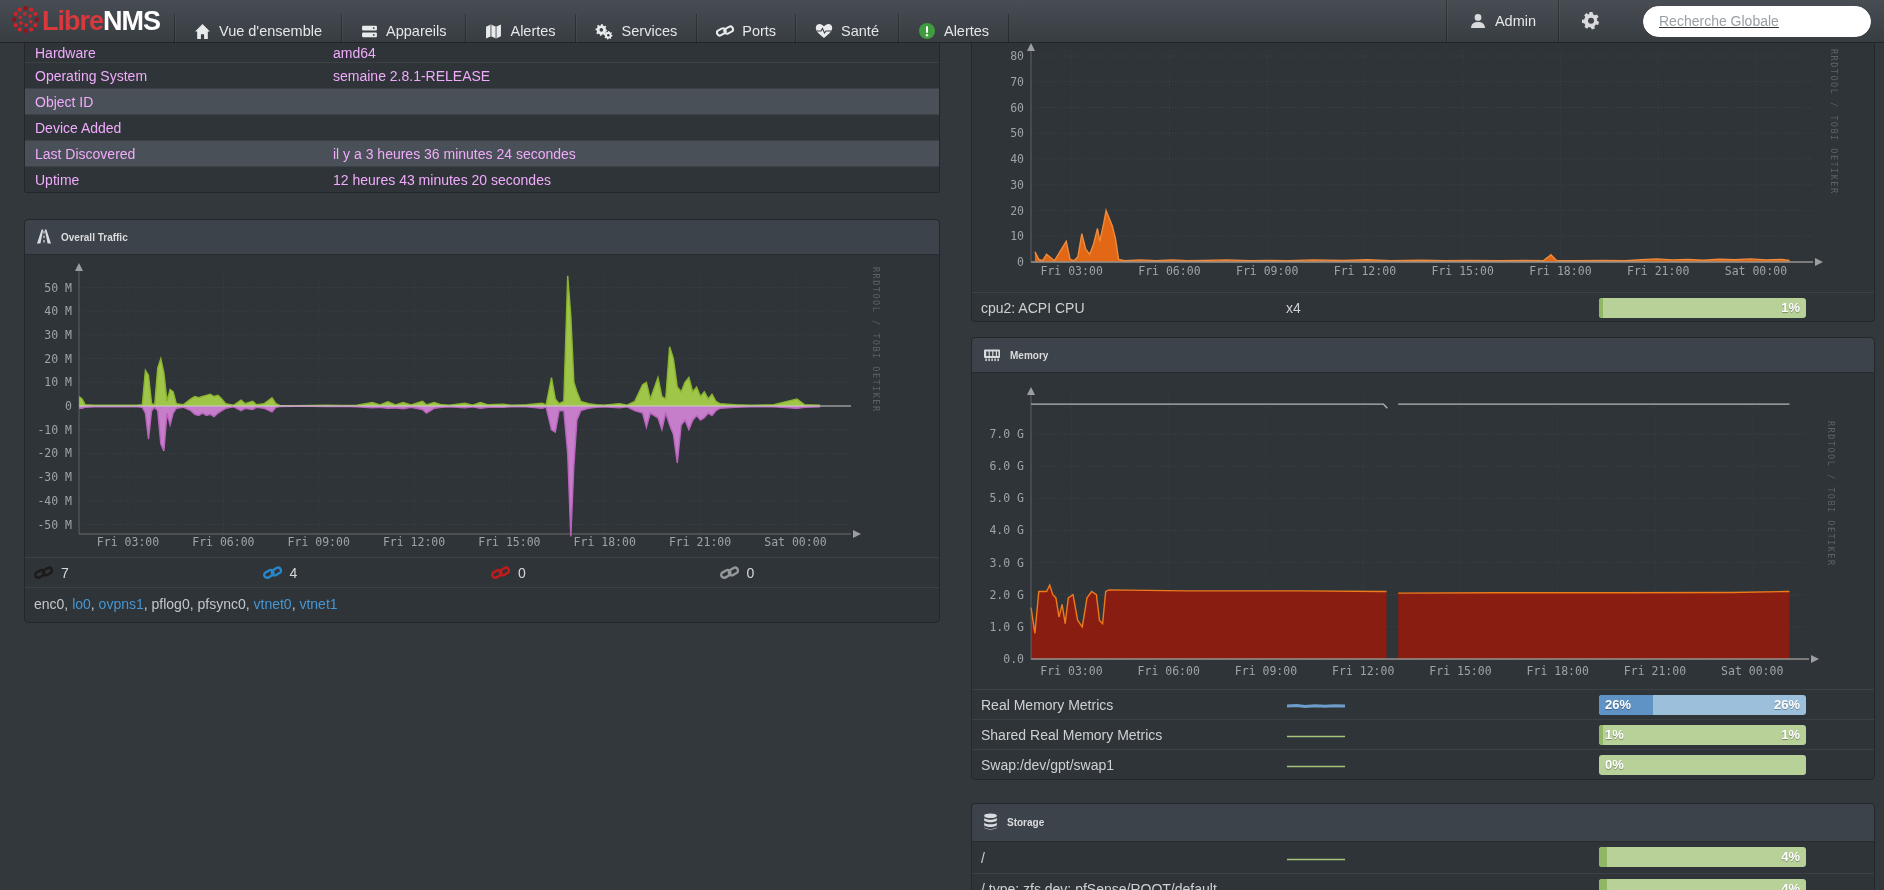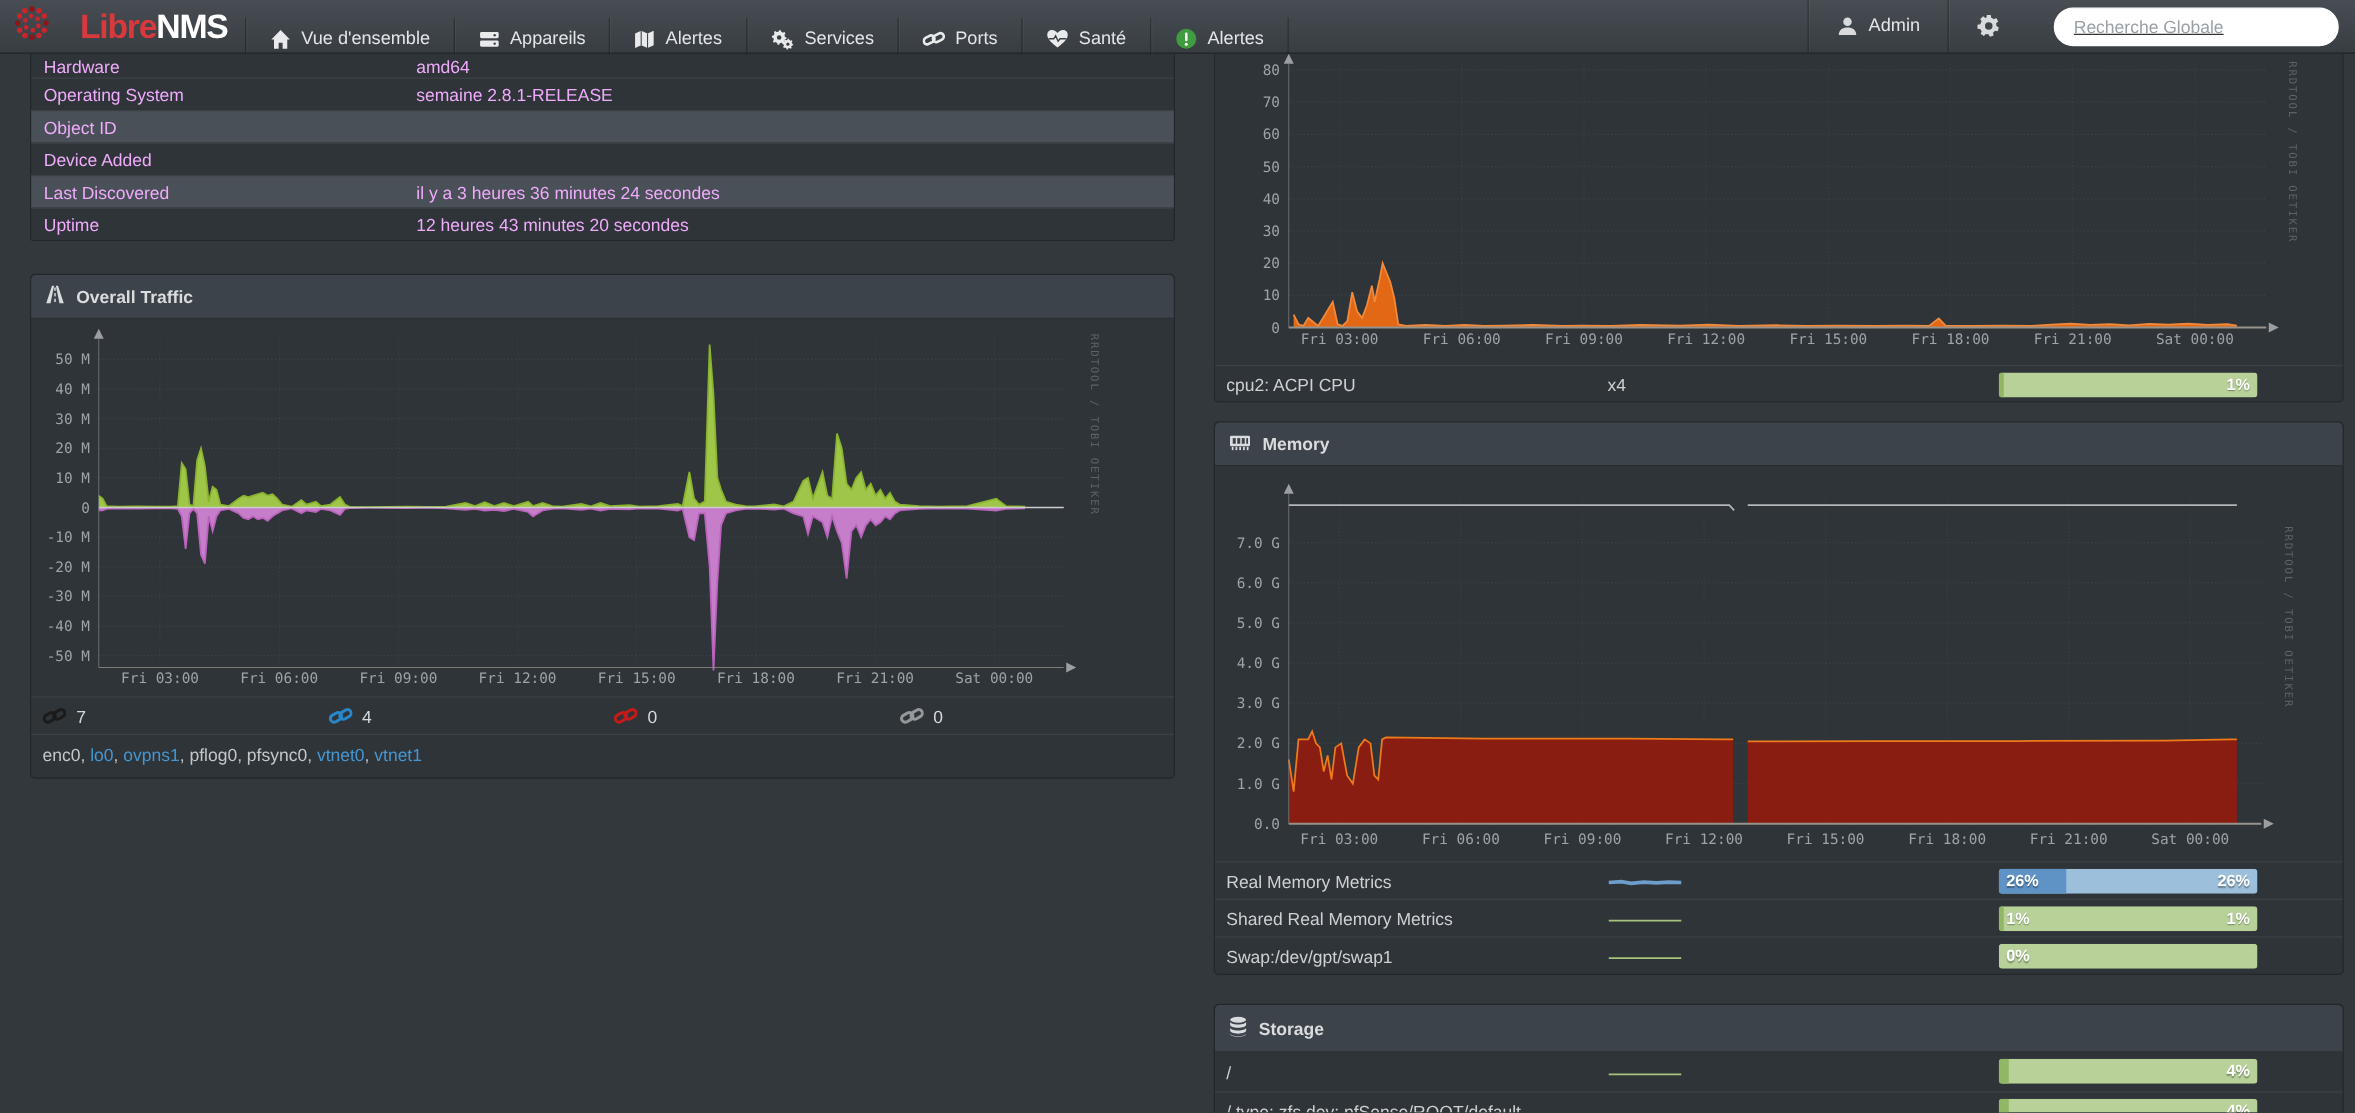--- a/index.html
+++ b/index.html
@@ -9,21 +9,21 @@
     background:#33383c;
     font-family:"Liberation Sans", sans-serif;
     -webkit-font-smoothing:antialiased;
   }
   
   nav {
     height:43px; display:flex; align-items:stretch;
     background:linear-gradient(#474d53,#383d42);
     border-bottom:1px solid #212428;
   }
-  .brand { display:flex; align-items:center; gap:23px; padding:0 14px 0 10px; cursor:pointer; }
+  .brand { display:flex; align-items:center; gap:1px; padding:0 14px 0 10px; cursor:pointer; }
   .brand-text { font-size:27px; font-weight:700; letter-spacing:-1px; line-height:1; }
   .brand-text .libre { color:#d8393d; }
   .brand-text .nms { color:#ffffff; }
   .nav-items { display:flex; align-items:stretch; }
   .nav-item {
     display:flex; align-items:center; gap:8px; padding:17px 19px;
     color:#e4e6e8; font-size:14.5px; cursor:pointer;
     border-left:1px solid rgba(0,0,0,.28);
     box-shadow:inset 1px 0 0 rgba(255,255,255,.04);
     margin-top:14px;
@@ -48,21 +48,21 @@
   
   main { position:relative; height:847px; overflow:hidden; }
   .panel {
     position:absolute; background:#2f3439;
     border:1px solid #23272b; border-radius:4px;
   }
   .panel-header {
     height:35px; display:flex; align-items:center; gap:9px; padding:0 11px;
     background:#3d434a; border-bottom:1px solid #282c30;
     border-radius:4px 4px 0 0;
-    color:#dadcde; font-weight:700; font-size:14px;
+    color:#dadcde; font-weight:700; font-size:10px;
   }
   
   #device-info { left:24px; top:0; width:916px; border-top:none; border-radius:0 0 3px 3px; }
   .t-row { display:flex; align-items:center; height:26px; border-top:1px solid #3c4145; font-size:14px; color:#f0abfc; }
   .t-row:first-child { border-top:none; height:19px; overflow:hidden; }
   .t-row.striped { background:#4a5057; }
   .t-label { width:308px; padding-left:10px; }
   .t-value { flex:1; }
   
   #traffic-panel { left:24px; top:176px; width:916px; height:404px; }

